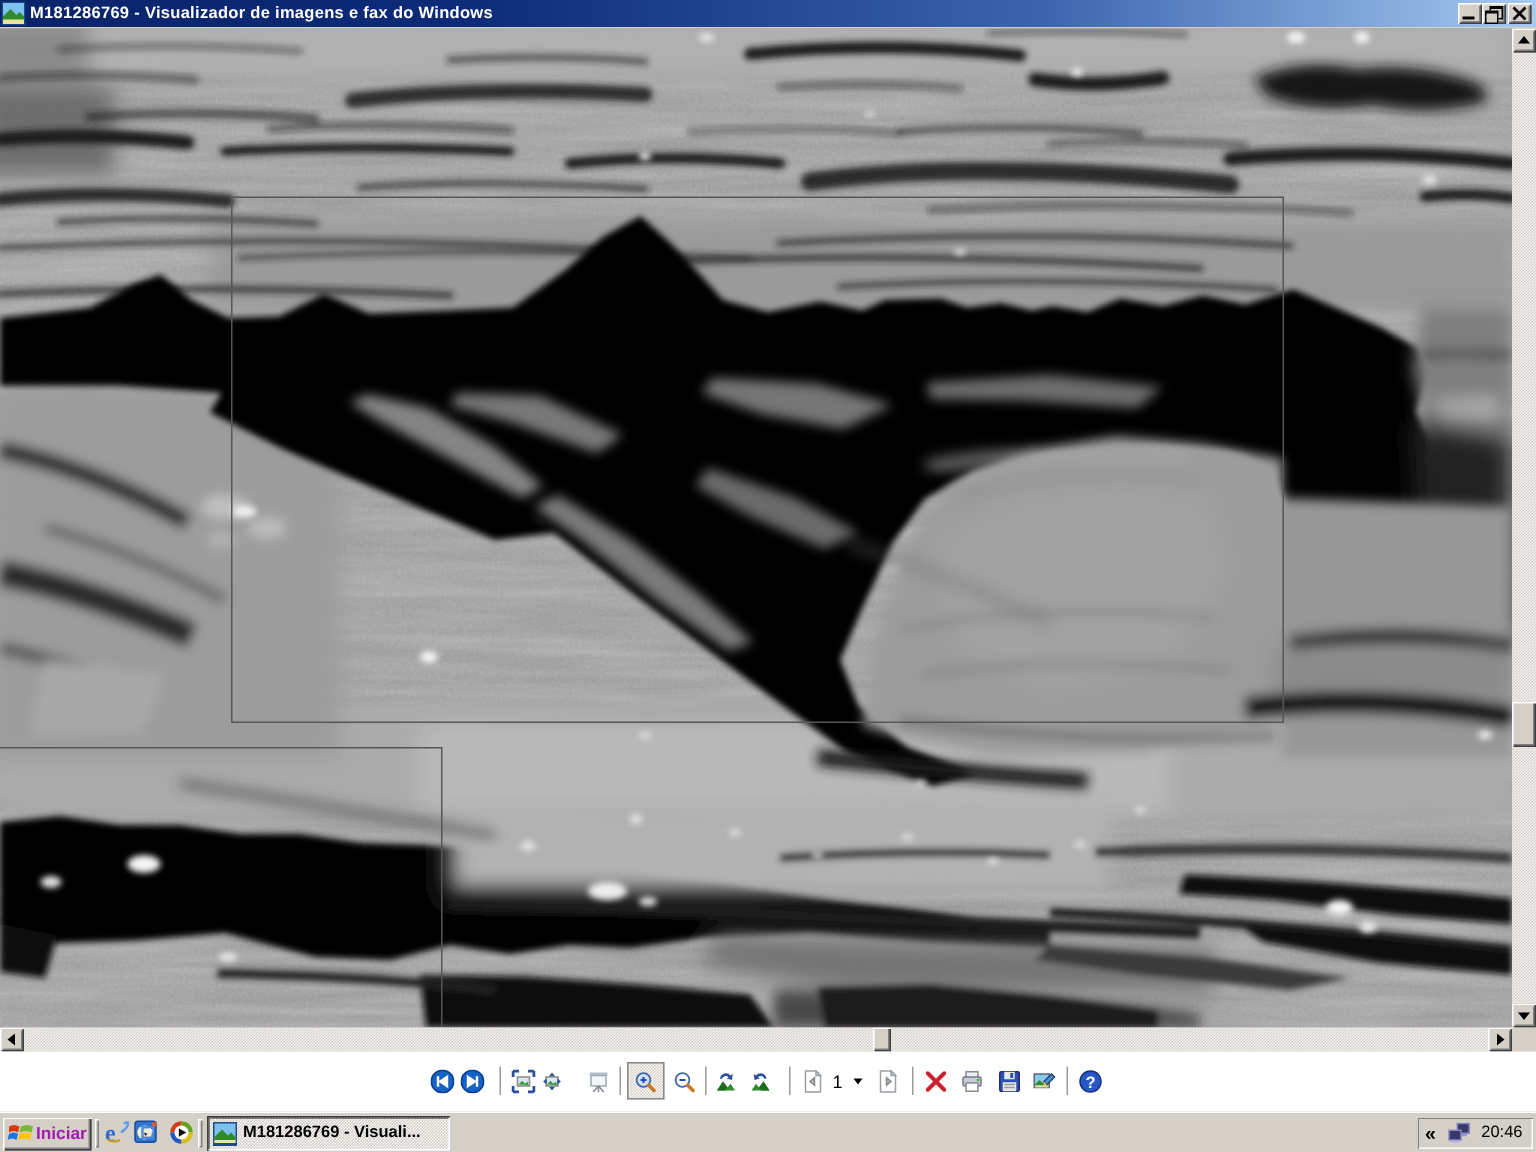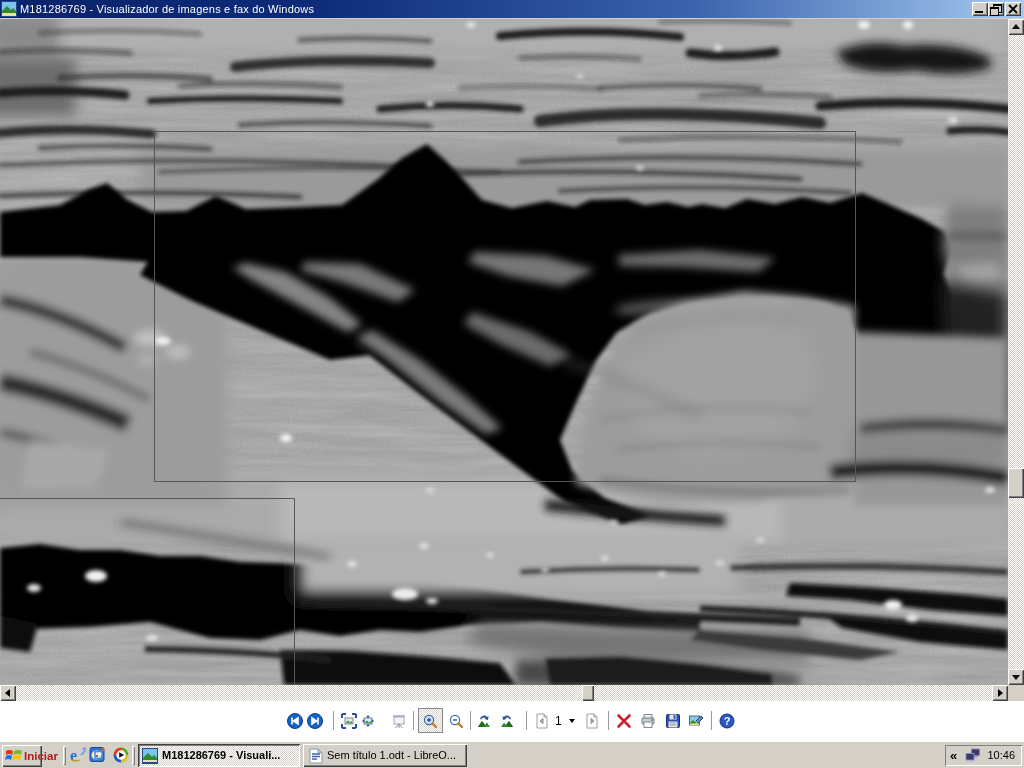--- a/index.html
+++ b/index.html
@@ -2,21 +2,21 @@
 <html><head><meta charset="utf-8">
 <style>
 html,body{margin:0;padding:0;width:1024px;height:768px;overflow:hidden;
  font-family:"Liberation Sans",sans-serif;background:#d4d0c8}
 #screen{position:absolute;left:0;top:0;width:1024px;height:768px}
 
 #titlebar{position:absolute;left:0;top:0;width:1024px;height:18px;
  background:linear-gradient(to right,#0a246a 0%,#0c2a78 30%,#3c64ae 68%,#a6caf0 100%);}
 #titleicon{position:absolute;left:1px;top:1px;width:16px;height:16px}
 #titletext{position:absolute;left:20px;top:3px;color:#fff;font-size:11px;
- font-weight:normal;white-space:nowrap;letter-spacing:0.2px}
+ font-weight:bold;white-space:nowrap;letter-spacing:0.2px}
 .tbtn{position:absolute;top:2px;width:16px;height:14px;background:#d4d0c8;
  box-shadow:inset 1px 1px 0 #fff,inset -1px -1px 0 #404040,inset 2px 2px 0 #d4d0c8,inset -2px -2px 0 #808080}
 #btnmin{right:36px}#btnmax{right:20px}#btnclose{right:3px}
 
 .dither{background-image:linear-gradient(45deg,#fff 25%,transparent 25%,transparent 75%,#fff 75%),
  linear-gradient(45deg,#fff 25%,transparent 25%,transparent 75%,#fff 75%);
  background-size:2px 2px;background-position:0 0,1px 1px;background-color:#d4d0c8}
 .sbtn{position:absolute;width:16px;height:16px;background:#d4d0c8;
  box-shadow:inset 1px 1px 0 #fff,inset -1px -1px 0 #404040,inset 2px 2px 0 #d4d0c8,inset -2px -2px 0 #808080}
 .arr{position:absolute;width:0;height:0}
@@ -27,23 +27,23 @@
 #hthumb{position:absolute;left:582px;top:0;width:12px;height:16px;background:#d4d0c8;
  box-shadow:inset 1px 1px 0 #fff,inset -1px -1px 0 #404040,inset -2px -2px 0 #808080}
 #corner{position:absolute;left:1008px;top:685px;width:16px;height:16px;background:#d4d0c8}
 
 #toolstrip{position:absolute;left:0;top:701px;width:1024px;height:40px;background:#fff}
 .sep{position:absolute;top:10px;width:1px;height:19px;background:#9a9a9a}
 .ticon{position:absolute;top:12px;width:16px;height:16px}
 
 #taskbar{position:absolute;left:0;top:741px;width:1024px;height:27px;background:#d4d0c8;
  border-top:1px solid #fff;box-sizing:border-box}
-#startbtn{position:absolute;left:2px;top:3px;width:40px;height:22px;background:#d4d0c8;
+#startbtn{position:absolute;left:2px;top:3px;width:59px;height:22px;background:#d4d0c8;
  box-shadow:inset 1px 1px 0 #fff,inset -1px -1px 0 #404040,inset -2px -2px 0 #808080;
- font-weight:bold;font-size:12px;color:#b91c1c}
+ font-weight:bold;font-size:12px;color:#a21caf}
 #startbtn span{position:absolute;left:22px;top:5px;font-size:11.5px}
 .qdiv{position:absolute;top:4px;width:3px;height:19px;
  box-shadow:inset 1px 1px 0 #fff,inset -1px -1px 0 #808080}
 .task{position:absolute;top:2px;height:23px;background:#d4d0c8;font-size:11px;color:#000;
  box-shadow:inset 1px 1px 0 #fff,inset -1px -1px 0 #404040,inset -2px -2px 0 #808080}
 .task .lbl{position:absolute;left:24px;top:5px;white-space:nowrap;overflow:hidden}
 #task1{left:138px;width:162px;font-weight:bold;
  box-shadow:inset 1px 1px 0 #404040,inset -1px -1px 0 #fff,inset 2px 2px 0 #808080;
  background-image:linear-gradient(45deg,#fff 25%,transparent 25%,transparent 75%,#fff 75%),
  linear-gradient(45deg,#fff 25%,transparent 25%,transparent 75%,#fff 75%);
@@ -442,32 +442,24 @@
     <div class="qdiv" style="left:132px"></div>
     <div class="task" id="task1">
       <svg style="position:absolute;left:4px;top:4px" width="16" height="16" viewBox="0 0 16 16">
         <rect x="0" y="0" width="16" height="16" fill="#204a87"></rect>
         <rect x="1" y="1" width="14" height="13" fill="#7ec0ee"></rect>
         <path d="M1 10 L6 5 L10 9 L12 7 L15 10 L15 14 L1 14 Z" fill="#2e8b2e"></path>
         <rect x="1" y="12" width="14" height="2" fill="#e8e4a0"></rect>
       </svg>
       <div class="lbl">M181286769 - Visuali...</div>
     </div>
-    <div class="task" id="task2">
-      <svg style="position:absolute;left:6px;top:4px" width="14" height="16" viewBox="0 0 14 16">
-        <path d="M1 1 h8 l4 4 v10 h-12 Z" fill="#fff" stroke="#8898a8"></path>
-        <path d="M9 1 l4 4 h-4 Z" fill="#c8d4e0" stroke="#8898a8"></path>
-        <path d="M3 6 h8 M3 8.5 h8 M3 11 h5" stroke="#3a66b0" stroke-width="1.3"></path>
-      </svg>
-      <div class="lbl">Sem título 1.odt - LibreO...</div>
-    </div>
     <div id="tray">
       <div id="chev">«</div>
       <svg style="position:absolute;left:20px;top:3px" width="16" height="15" viewBox="0 0 16 15">
         <rect x="6.5" y="1" width="8" height="6.5" fill="#3a3a6a" stroke="#8888c0"></rect>
         <rect x="8" y="8" width="5" height="1.5" fill="#9a9ad0"></rect>
         <rect x="1" y="5.5" width="8" height="6.5" fill="#3a3a6a" stroke="#8888c0"></rect>
         <rect x="2" y="12.5" width="6" height="1.5" fill="#b8b8e0"></rect>
       </svg>
-      <div id="clock">10:46</div>
+      <div id="clock">20:46</div>
     </div>
   </div>
 </div>
 
 </body></html>

